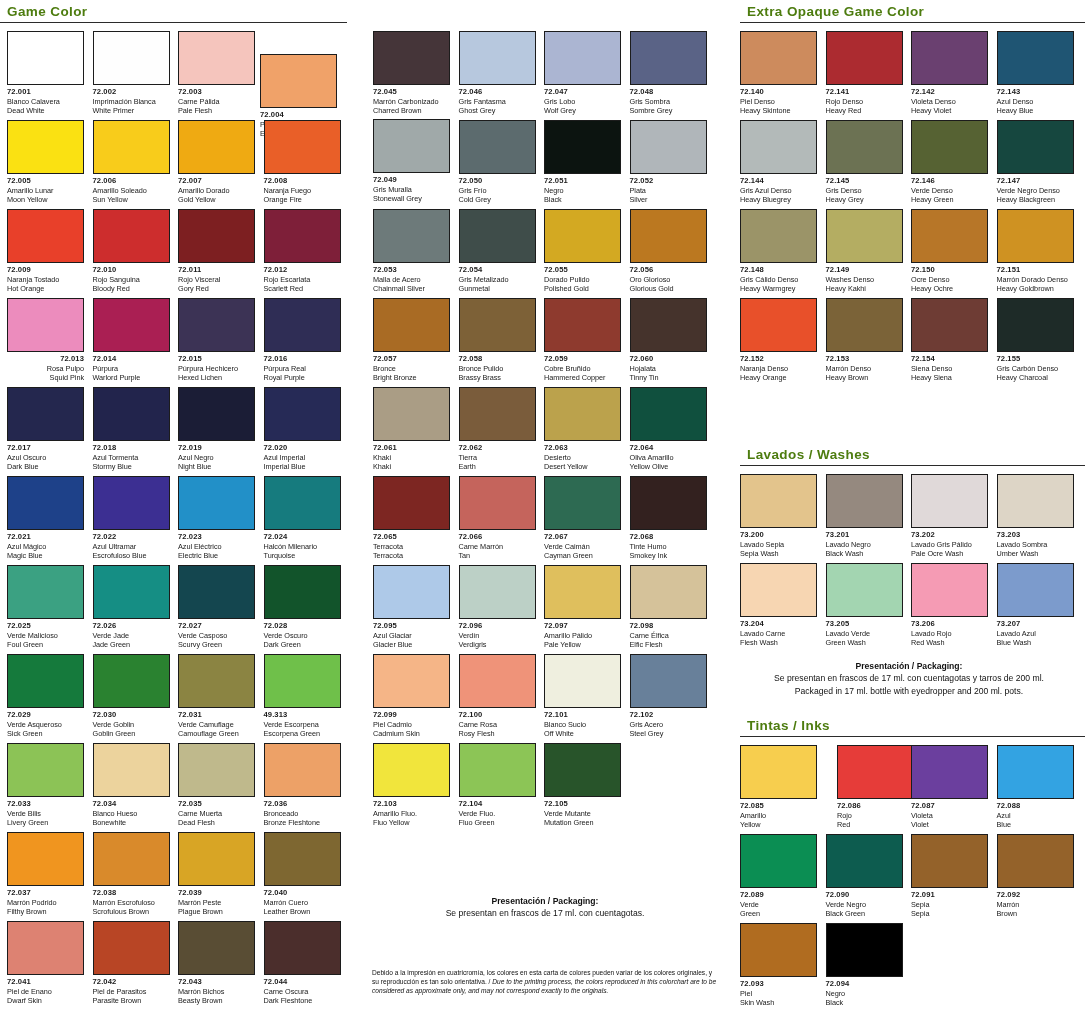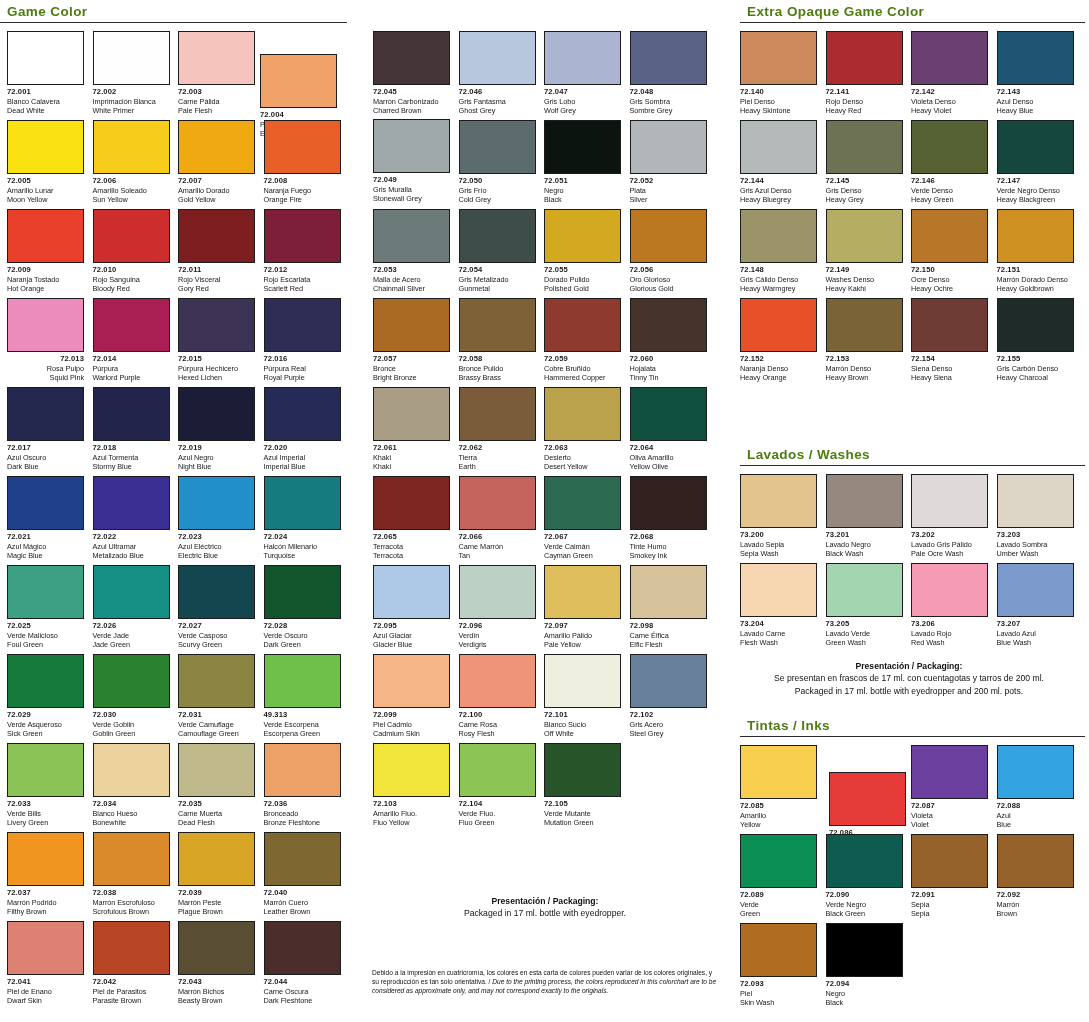--- a/index.html
+++ b/index.html
@@ -212,21 +212,21 @@
       <div class="cell" style="left: 7px; top: 476px;">
         <div class="swatch" title="72.021 Magic Blue" style="background: rgb(30, 65, 137);"></div>
         <div class="code">72.021</div>
         <div class="name-es">Azul Mágico</div>
         <div class="name-en">Magic Blue</div>
       </div>
       <div class="cell" style="left: 92.5px; top: 476px;">
         <div class="swatch" title="72.022 Ultramarine Blue" style="background: rgb(60, 47, 146);"></div>
         <div class="code">72.022</div>
         <div class="name-es">Azul Ultramar</div>
-        <div class="name-en">Metalizado Blue</div>
+        <div class="name-en">Escrofuloso Blue</div>
       </div>
       <div class="cell" style="left: 178px; top: 476px;">
         <div class="swatch" title="72.023 Electric Blue" style="background: rgb(34, 144, 200);"></div>
         <div class="code">72.023</div>
         <div class="name-es">Azul Eléctrico</div>
         <div class="name-en">Electric Blue</div>
       </div>
       <div class="cell" style="left: 263.5px; top: 476px;">
         <div class="swatch" title="72.024 Turquoise" style="background: rgb(22, 123, 126);"></div>
         <div class="code">72.024</div>
@@ -566,21 +566,21 @@
         <div class="swatch" title="72.105 Mutation Green" style="background: rgb(40, 84, 42);"></div>
         <div class="code">72.105</div>
         <div class="name-es">Verde Mutante</div>
         <div class="name-en">Mutation Green</div>
       </div>
     </div>
 </div>
 
 <div class="packaging" id="footer-packaging" style="left:365px; top:895px; width:360px;">
   <div class="pk-title">Presentación / Packaging:</div>
-  <div>Packaged in 17 ml. bottle with eyedropper.</div>
+  <div>Se presentan en frascos de 17 ml. con cuentagotas.</div>
 </div>
 
 <div class="disclaimer" id="footer-disclaimer" style="left:372px; top:968px; width:345px;">
   <span>Debido a la impresión en cuatricromía, los colores  en esta carta de colores  pueden variar de los colores originales,  y su reproducción es tan solo orientativa. /</span>
   <span class="en">Due to the printing process, the colors reproduced in this colorchart  are to be considered as approximate only, and may not correspond exactly to the originals.</span>
 </div>
 
 <div class="panel" id="panel-right">
   <div class="section-header" style="position:absolute; top:4px; left:10px;">Extra Opaque Game Color</div>
   <div class="grid" id="grid-extra-opaque">
@@ -741,21 +741,21 @@
   </div>
 
   <div class="section-header" style="position:absolute; top:718px; left:10px;">Tintas / Inks</div>
   <div class="grid" id="grid-inks">
       <div class="cell" style="left: 10px; top: 745px;">
         <div class="swatch" title="72.085 Yellow" style="background: rgb(247, 206, 78);"></div>
         <div class="code">72.085</div>
         <div class="name-es">Amarillo</div>
         <div class="name-en">Yellow</div>
       </div>
-      <div class="cell" style="left: 99px; top: 745px; margin-top: 27px;">
+      <div class="cell" style="left: 107px; top: 745px;">
         <div class="swatch" title="72.086 Red" style="background: rgb(230, 60, 57);"></div>
         <div class="code">72.086</div>
         <div class="name-es">Rojo</div>
         <div class="name-en">Red</div>
       </div>
       <div class="cell" style="left: 181px; top: 745px;">
         <div class="swatch" title="72.087 Violet" style="background: rgb(107, 63, 158);"></div>
         <div class="code">72.087</div>
         <div class="name-es">Violeta</div>
         <div class="name-en">Violet</div>

